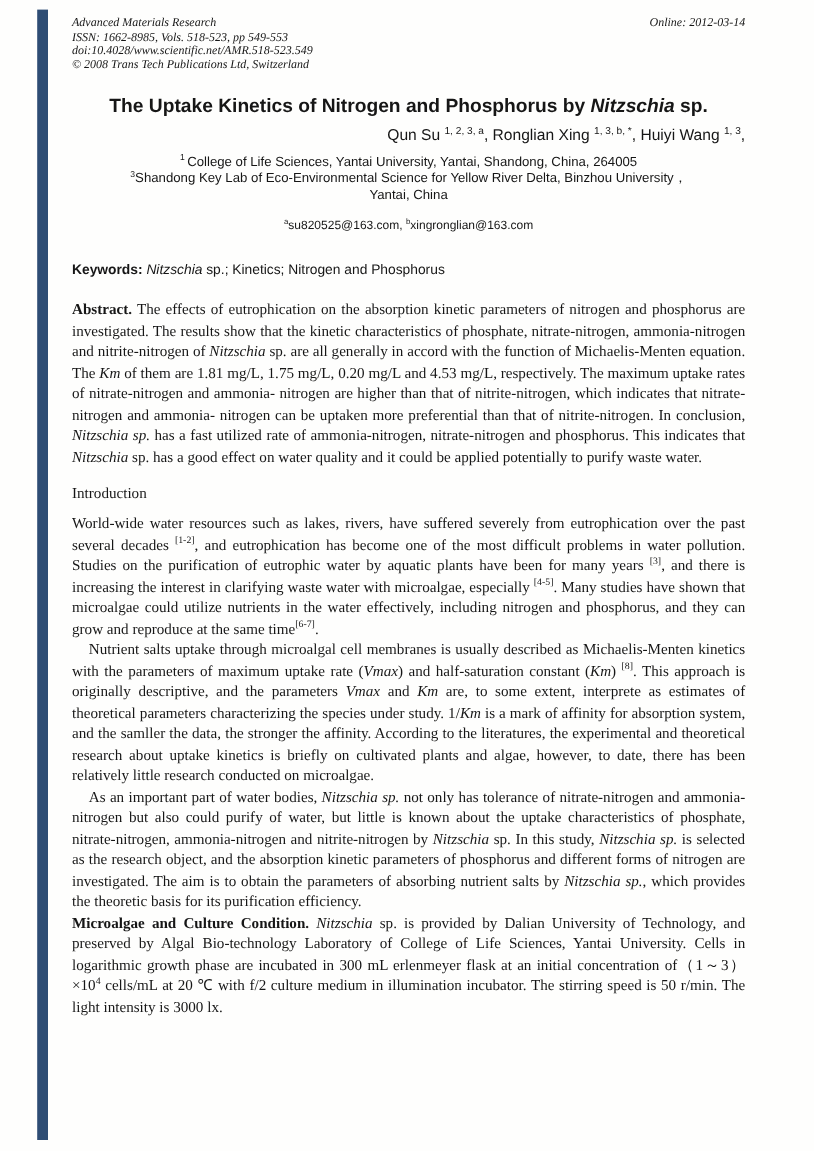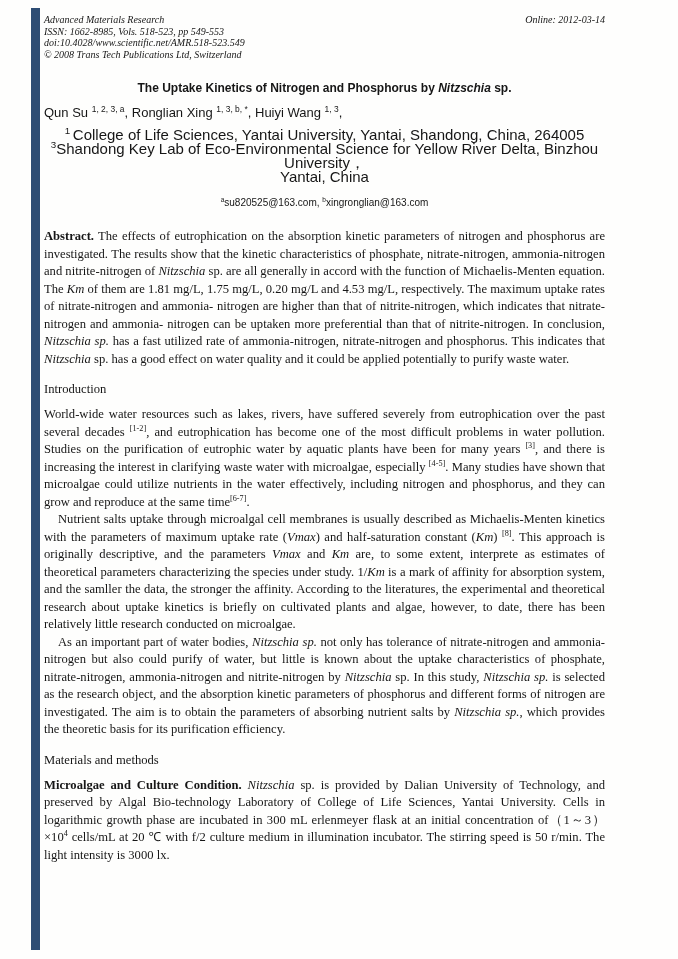--- a/index.html
+++ b/index.html
@@ -12,51 +12,51 @@
     overflow: hidden;
   }
   .accent-bar {
     position: absolute;
     left: 31px; top: 8px;
     width: 9px; height: 942px;
     background: #2e4d74;
   }
   .content {
     position: absolute;
-    left: 44px; top: 14px;
+    left: 60px; top: 14px;
     width: 561px;
   }
   .hdr {
     display: flex;
     justify-content: space-between;
     align-items: flex-start;
     font-style: italic;
     font-size: 10px;
     line-height: 11.5px;
   }
   .title {
     margin-top: 20px;
     text-align: center;
     font-family: "Liberation Sans", sans-serif;
     font-weight: bold;
-    font-size: 12px;
+    font-size: 16px;
     line-height: 17px;
   }
   .authors {
     margin-top: 8px;
-    text-align: left;
+    text-align: right;
     font-family: "Liberation Sans", sans-serif;
     font-size: 13px;
     line-height: 16px;
   }
   .affils { margin-top: 7px; }
   .affil {
     text-align: center;
     font-family: "Liberation Sans", sans-serif;
-    font-size: 15px;
+    font-size: 11px;
     line-height: 14px;
   }
   .emails {
     margin-top: 12px;
     text-align: center;
     font-family: "Liberation Sans", sans-serif;
     font-size: 10px;
     line-height: 14px;
   }
   .keywords {
@@ -103,25 +103,25 @@
 
     <p class="authors"><span>Qun Su </span><sup>1, 2, 3, a</sup><span>, Ronglian Xing </span><sup>1, 3, b, *</sup><span>, Huiyi Wang </span><sup>1, 3</sup><span>,</span></p>
 
     <div class="affils">
       <p class="affil"><sup>1 </sup><span>College of Life Sciences, Yantai University, Yantai, Shandong, China, 264005</span></p>
       <p class="affil"><sup>3</sup><span>Shandong Key Lab of Eco-Environmental Science for Yellow River Delta, Binzhou University，</span><br><span>Yantai, China</span></p>
     </div>
 
     <p class="emails"><sup>a</sup><span>su820525@163.com, </span><sup>b</sup><span>xingronglian@163.com</span></p>
 
+    <p class="keywords"><span style="font-weight: bold;">Keywords: </span><span style="font-style: italic;">Nitzschia</span><span> sp.; Kinetics; Nitrogen and Phosphorus</span></p>
 
     <p class="bodytext abstract"><span style="font-weight: bold;">Abstract.</span><span> The effects of eutrophication on the absorption kinetic parameters of nitrogen and phosphorus are investigated. The results show that the kinetic characteristics of phosphate, nitrate-nitrogen, ammonia-nitrogen and nitrite-nitrogen of </span><span style="font-style: italic;">Nitzschia</span><span> sp. are all generally in accord with the function of Michaelis-Menten equation. The </span><span style="font-style: italic;">Km</span><span> of them are 1.81 mg/L, 1.75 mg/L, 0.20 mg/L and 4.53 mg/L, respectively. The maximum uptake rates of nitrate-nitrogen and ammonia- nitrogen are higher than that of nitrite-nitrogen, which indicates that nitrate-nitrogen and ammonia- nitrogen can be uptaken more preferential than that of nitrite-nitrogen. In conclusion, </span><span style="font-style: italic;">Nitzschia sp.</span><span> has a fast utilized rate of ammonia-nitrogen, nitrate-nitrogen and phosphorus. This indicates that </span><span style="font-style: italic;">Nitzschia</span><span> sp. has a good effect on water quality and it could be applied potentially to purify waste water.</span></p>
 
     <h2 class="sec-heading">Introduction</h2>
     <p class="bodytext"><span>World-wide water resources such as lakes, rivers, have suffered severely from eutrophication over the past several decades </span><sup>[1-2]</sup><span>, and eutrophication has become one of the most difficult problems in water pollution. Studies on the purification of eutrophic water by aquatic plants have been for many years </span><sup>[3]</sup><span>, and there is increasing the interest in clarifying waste water with microalgae, especially </span><sup>[4-5]</sup><span>. Many studies have shown that microalgae could utilize nutrients in the water effectively, including nitrogen and phosphorus, and they can grow and reproduce at the same time</span><sup>[6-7]</sup><span>.</span></p>
     <p class="bodytext indent"><span>Nutrient salts uptake through microalgal cell membranes is usually described as Michaelis-Menten kinetics with the parameters of maximum uptake rate (</span><span style="font-style: italic;">Vmax</span><span>) and half-saturation constant (</span><span style="font-style: italic;">Km</span><span>) </span><sup>[8]</sup><span>. This approach is originally descriptive, and the parameters </span><span style="font-style: italic;">Vmax</span><span> and </span><span style="font-style: italic;">Km</span><span> are, to some extent, interprete as estimates of theoretical parameters characterizing the species under study. 1/</span><span style="font-style: italic;">Km</span><span> is a mark of affinity for absorption system, and the samller the data, the stronger the affinity. According to the literatures, the experimental and theoretical research about uptake kinetics is briefly on cultivated plants and algae, however, to date, there has been relatively little research conducted on microalgae.</span></p>
     <p class="bodytext indent"><span>As an important part of water bodies, </span><span style="font-style: italic;">Nitzschia sp.</span><span> not only has tolerance of nitrate-nitrogen and ammonia-nitrogen but also could purify of water, but little is known about the uptake characteristics of phosphate, nitrate-nitrogen, ammonia-nitrogen and nitrite-nitrogen by </span><span style="font-style: italic;">Nitzschia</span><span> sp. In this study, </span><span style="font-style: italic;">Nitzschia sp.</span><span> is selected as the research object, and the absorption kinetic parameters of phosphorus and different forms of nitrogen are investigated. The aim is to obtain the parameters of absorbing nutrient salts by </span><span style="font-style: italic;">Nitzschia sp.</span><span>, which provides the theoretic basis for its purification efficiency.</span></p>
 
-    <h2 class="sec-heading">Materials and methods</h2>
     <p class="bodytext"><span style="font-weight: bold;">Microalgae and Culture Condition. </span><span style="font-style: italic;">Nitzschia</span><span> sp. is provided by Dalian University of Technology, and preserved by Algal Bio-technology Laboratory of College of Life Sciences, Yantai University. Cells in logarithmic growth phase are incubated in 300 mL erlenmeyer flask at an initial concentration of（1～3）×10</span><sup>4</sup><span> cells/mL at 20 ℃ with f/2 culture medium in illumination incubator. The stirring speed is 50 r/min. The light intensity is 3000 lx.</span></p>
 
   </div>
 </div>
 
 </body></html>

